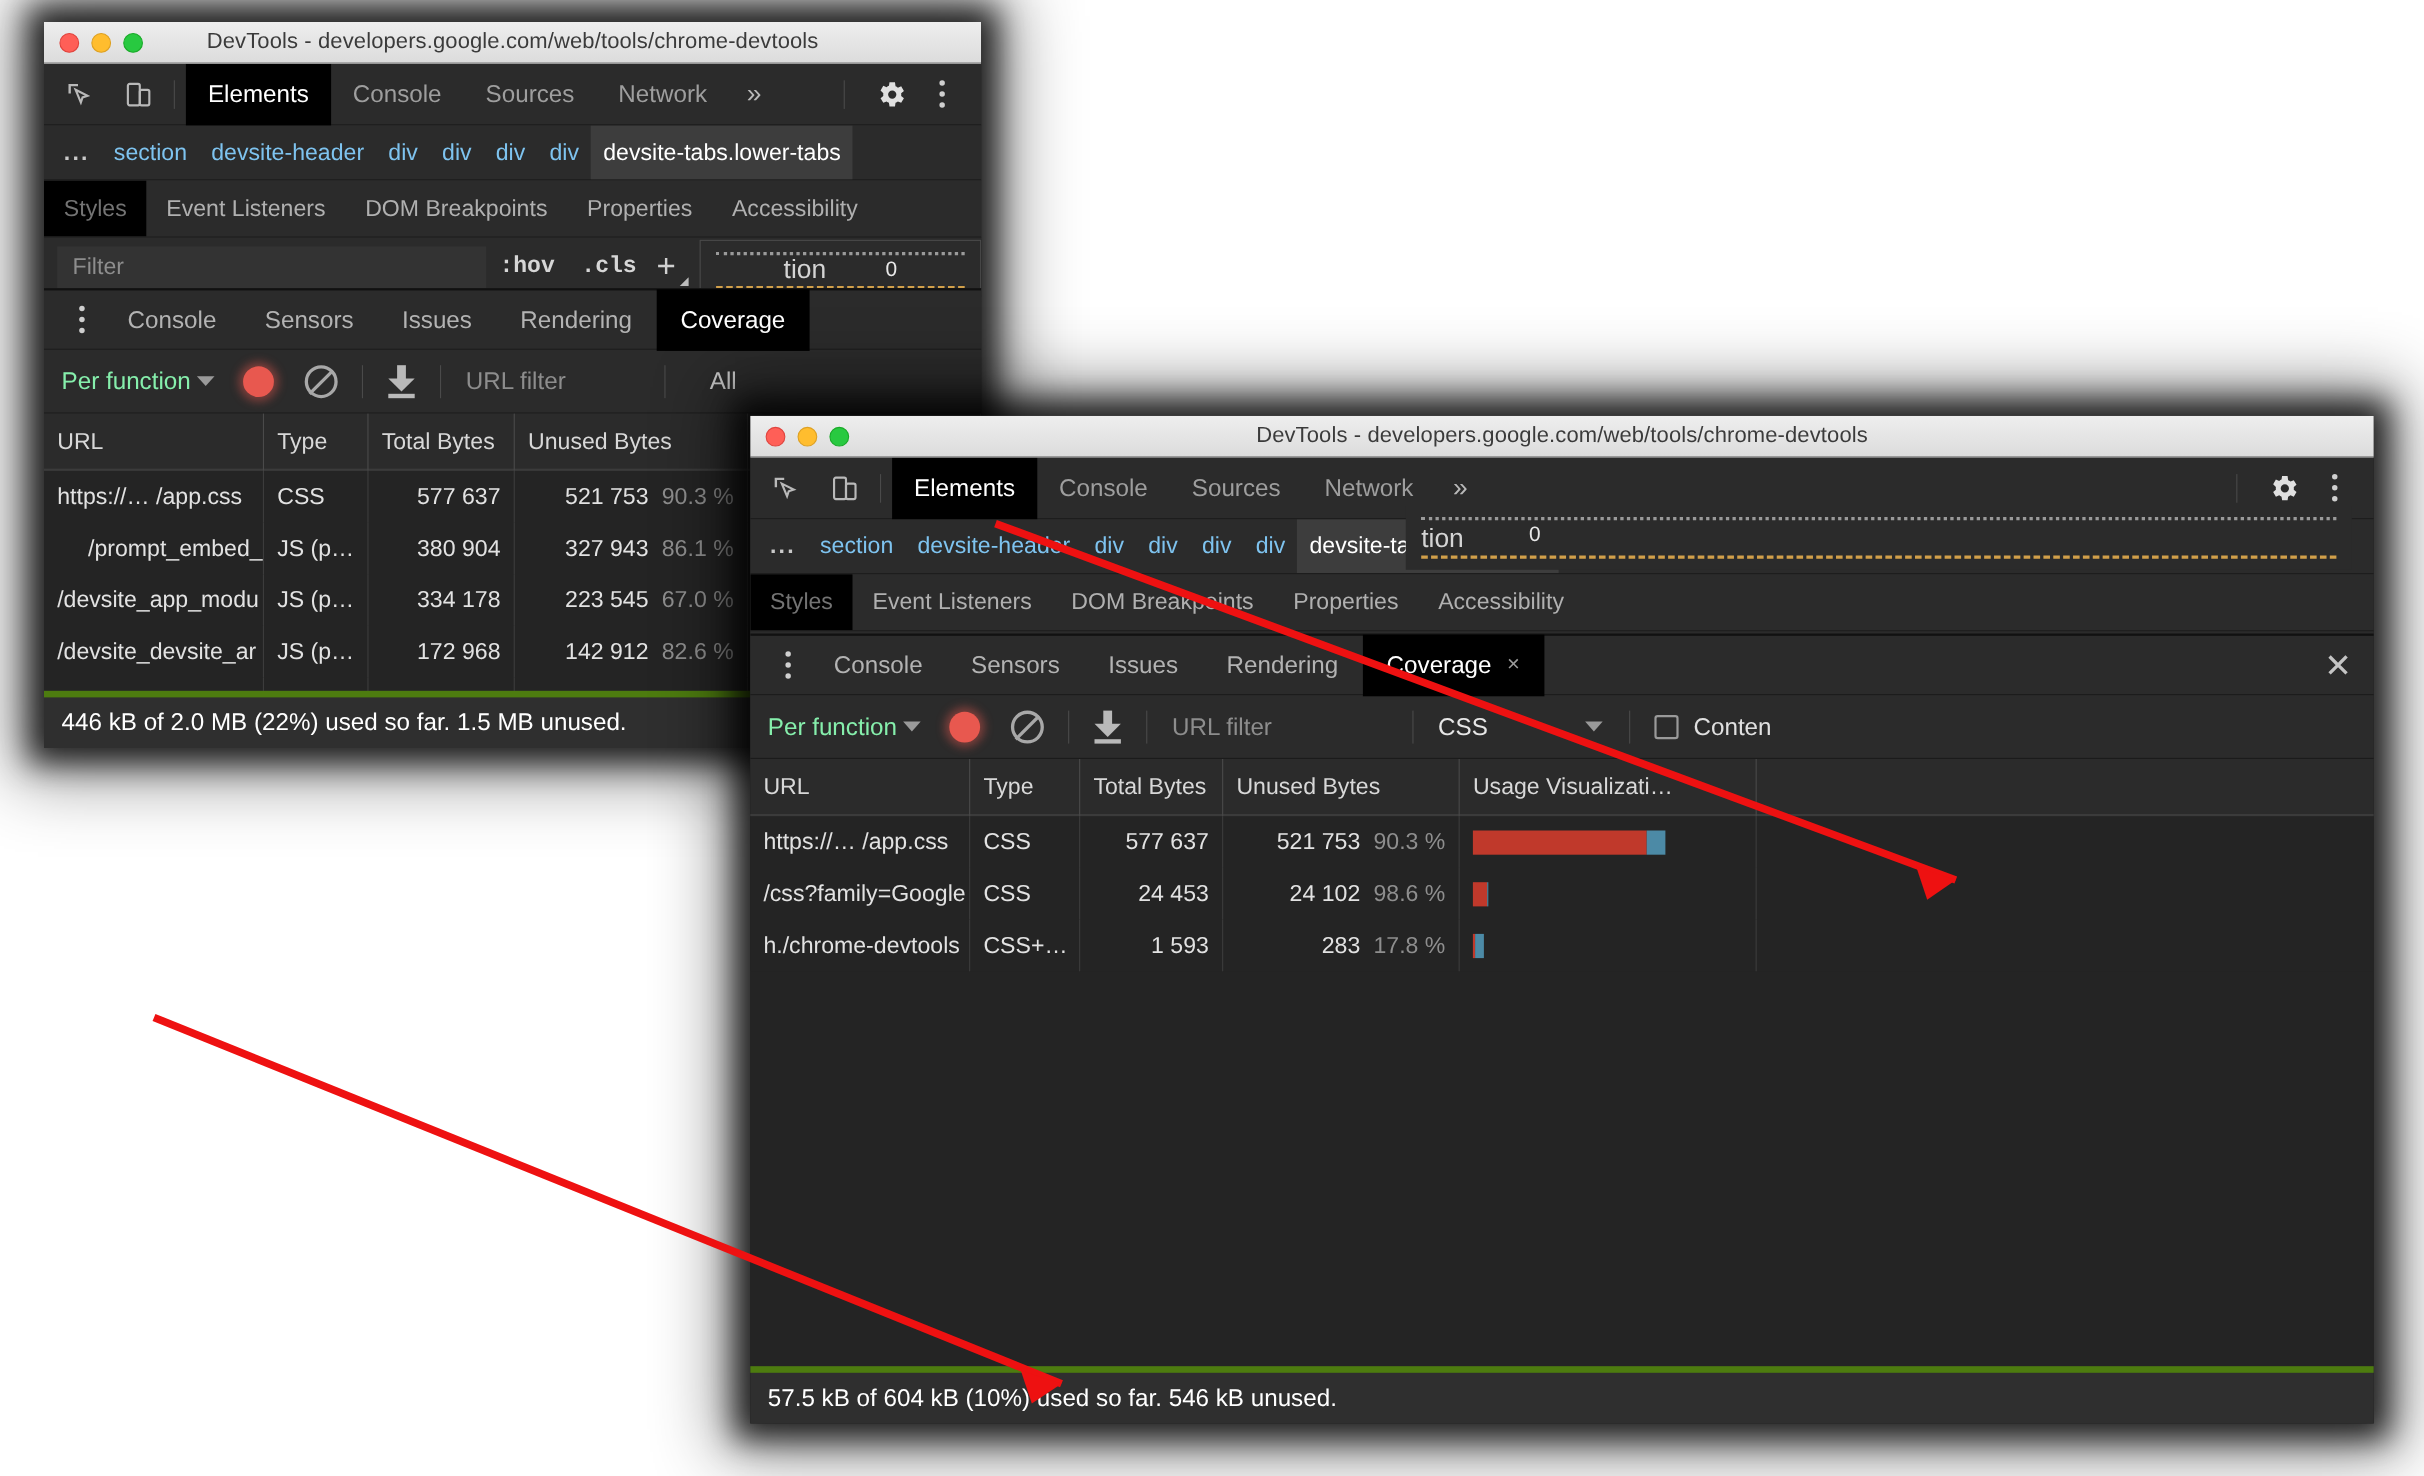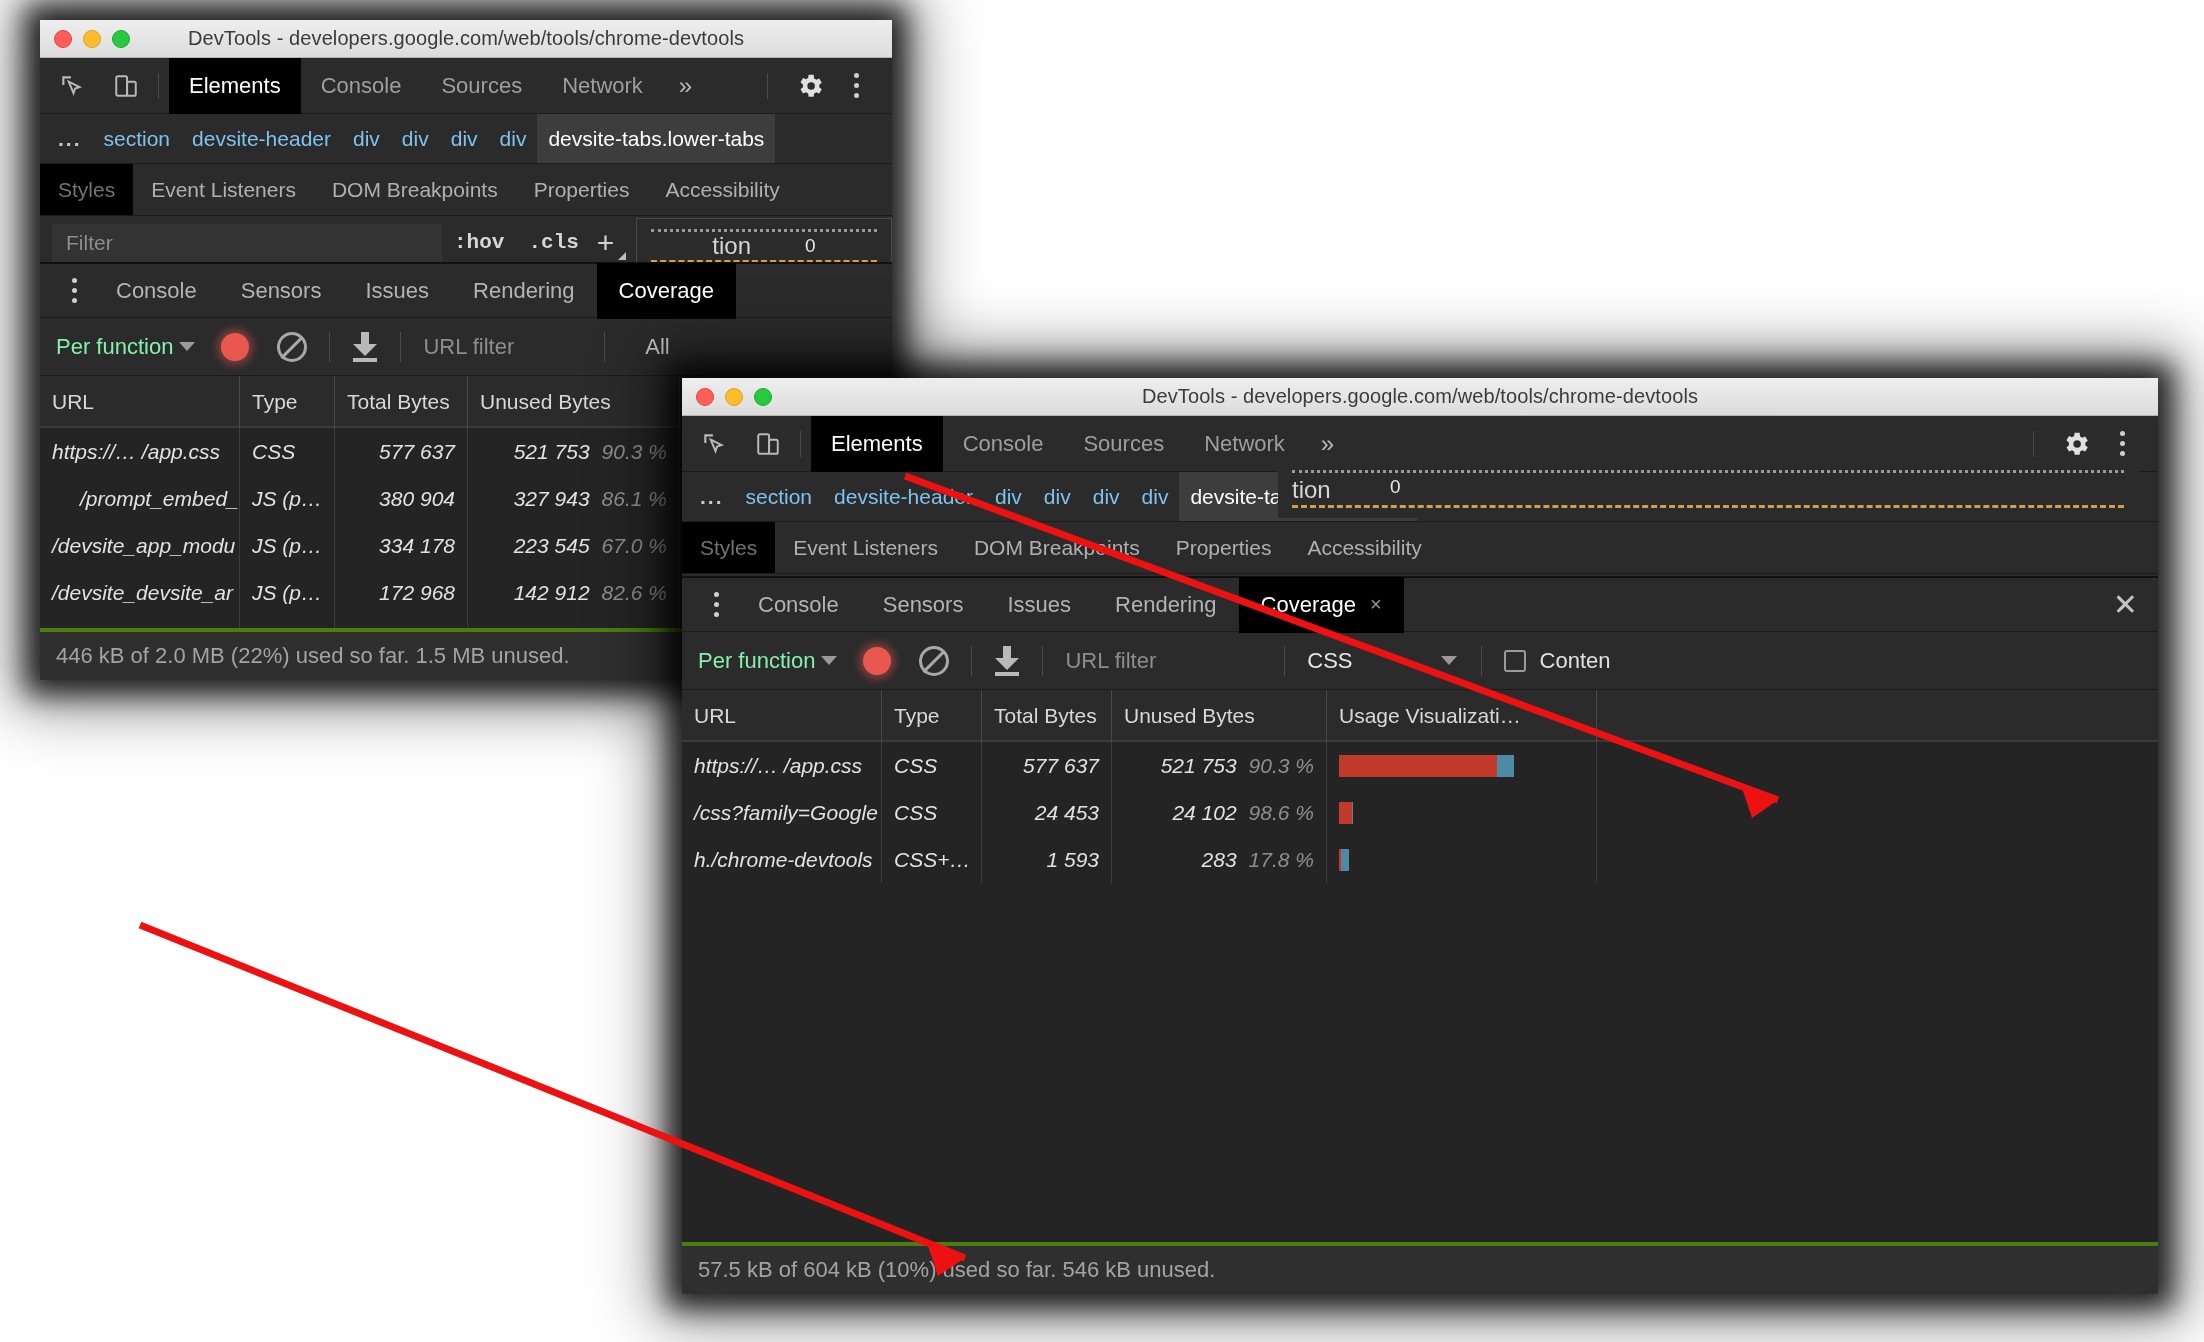--- a/index.html
+++ b/index.html
@@ -168,32 +168,32 @@
   .thead { background:#2b2b2b; border-bottom:2px solid #3b3b3b; height:52px;}
   .th {
     font-size:21px; color:#d8d8d8; display:flex; align-items:center;
     padding: 0 12px; border-right:1px solid #4a4a4a; height:52px;
     white-space:nowrap; overflow:hidden;
   }
   .trow { height:47px; }
   .td {
     font-size:21px; color:#e2e2e2; display:flex; align-items:center;
     padding:0 12px; border-right:1px solid #3c3c3c; height:47px;
-    white-space:nowrap; overflow:hidden;font-style:italic;
+    white-space:nowrap; overflow:hidden;
   }
   .td.num { justify-content:flex-end; }
   .pct { color:#8e8e8e; margin-left:12px; }
   .bar { height:22px; display:flex; }
   .bar .used   { background:#4c8aa6; }
   .bar .unused { background:#c0392b; }
 
   
   .statusbar {
     height:52px; background:#2f2f2f; display:flex; align-items:center;
-    padding-left:16px; font-size:22px; color:#a3a3a3; border-top:4px solid #4d7c0f;
+    padding-left:16px; font-size:22px; color:#ffffff; border-top:6px solid #4d7c0f;
   }
 
   
   .arrow { position:absolute; pointer-events:none; }
 </style>
 </head>
 <body>
 
 <div id="stage">
 

